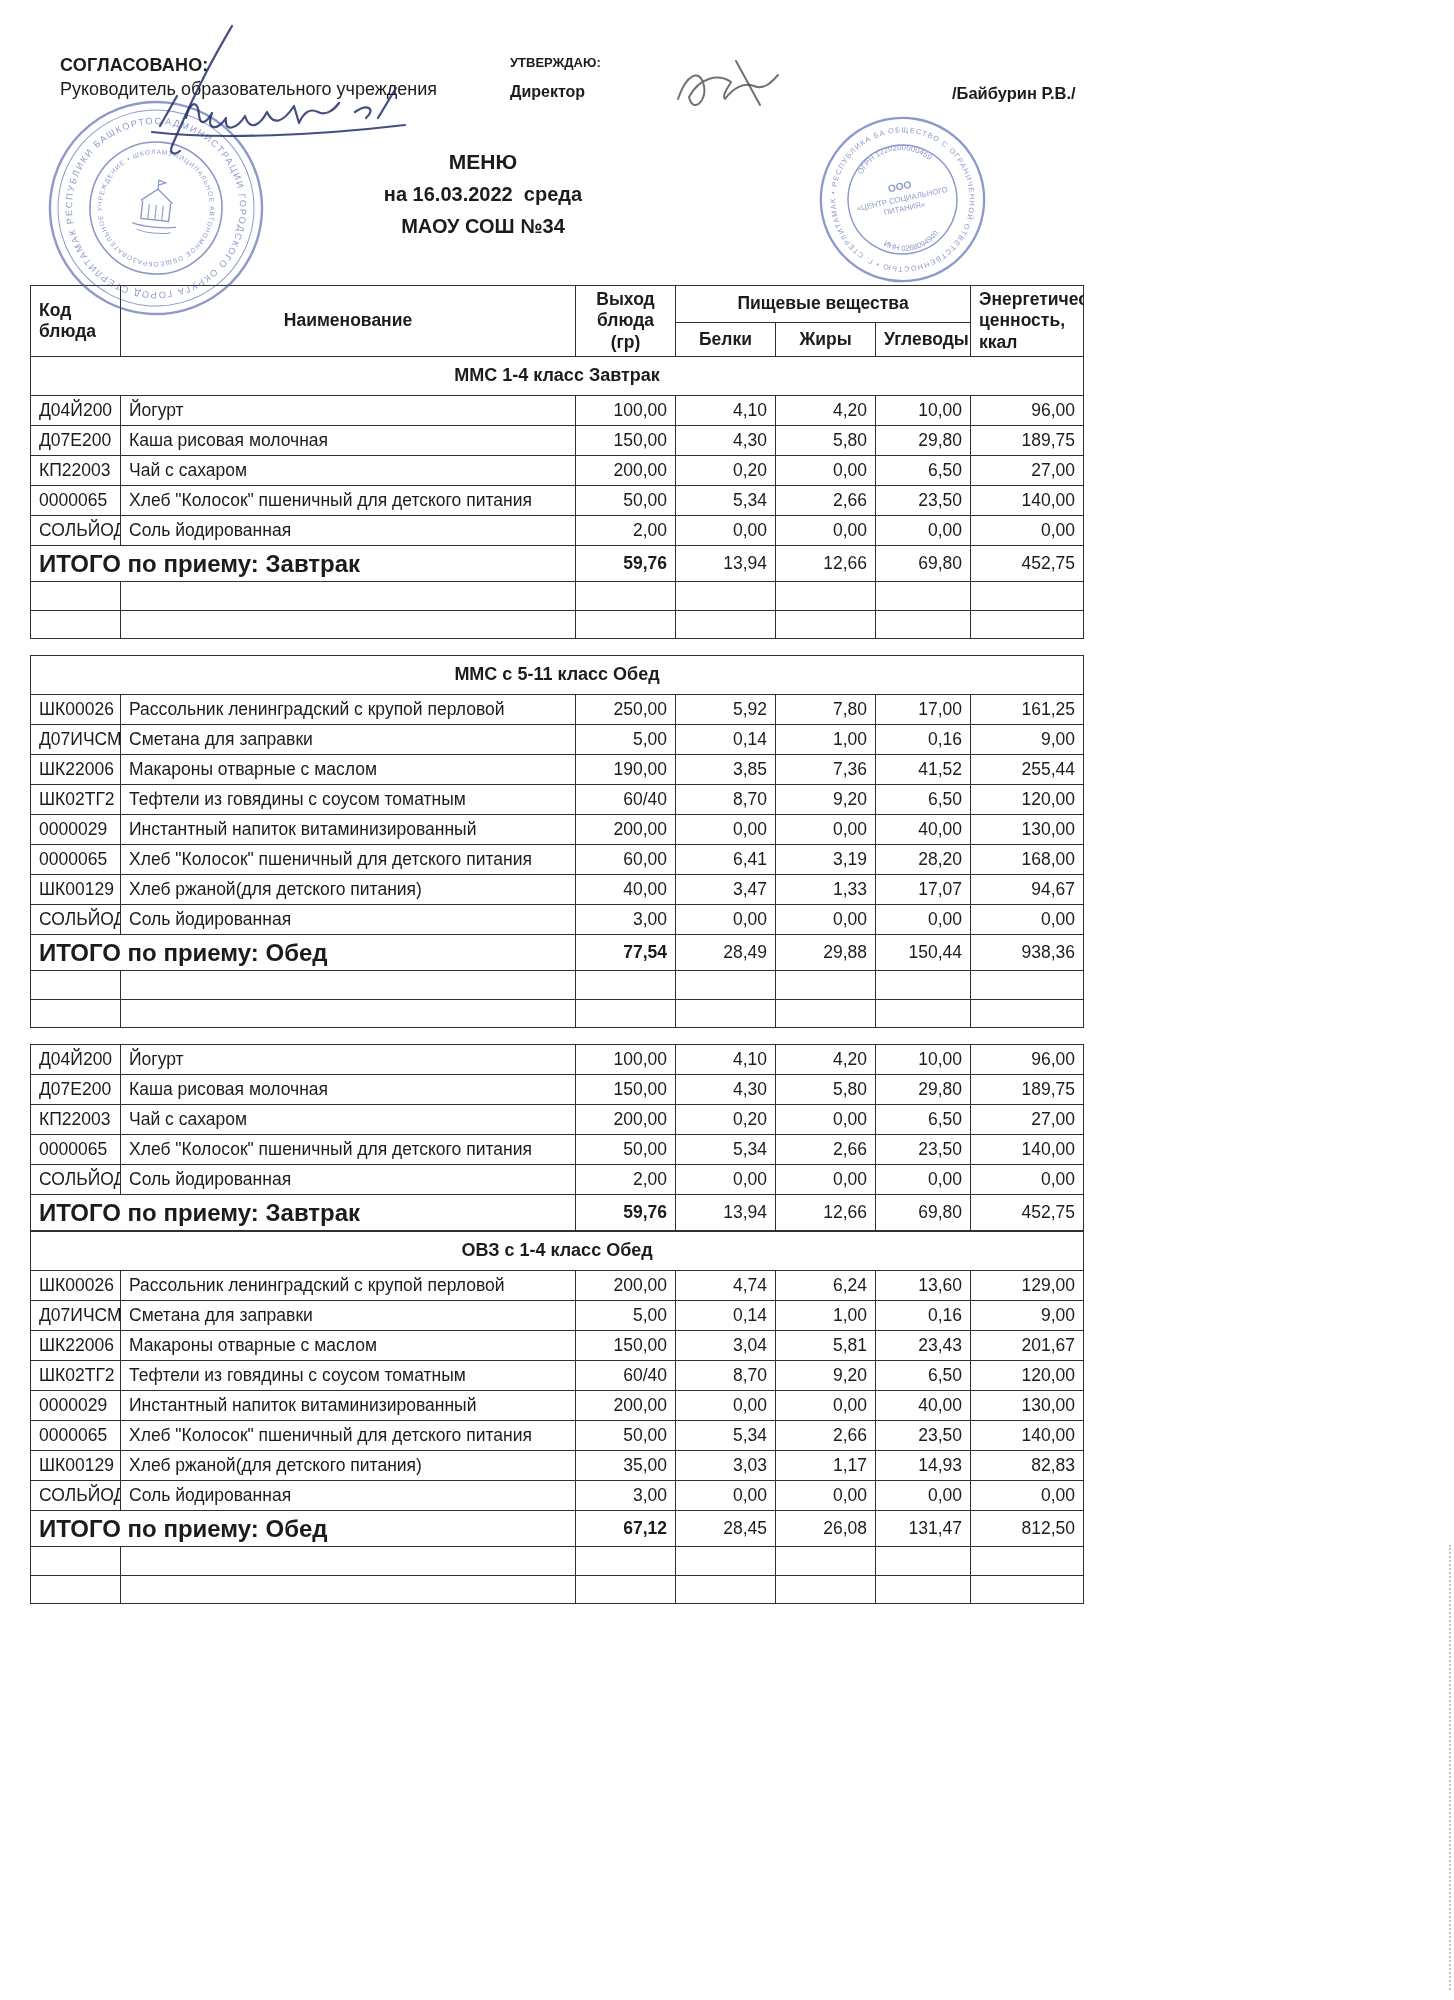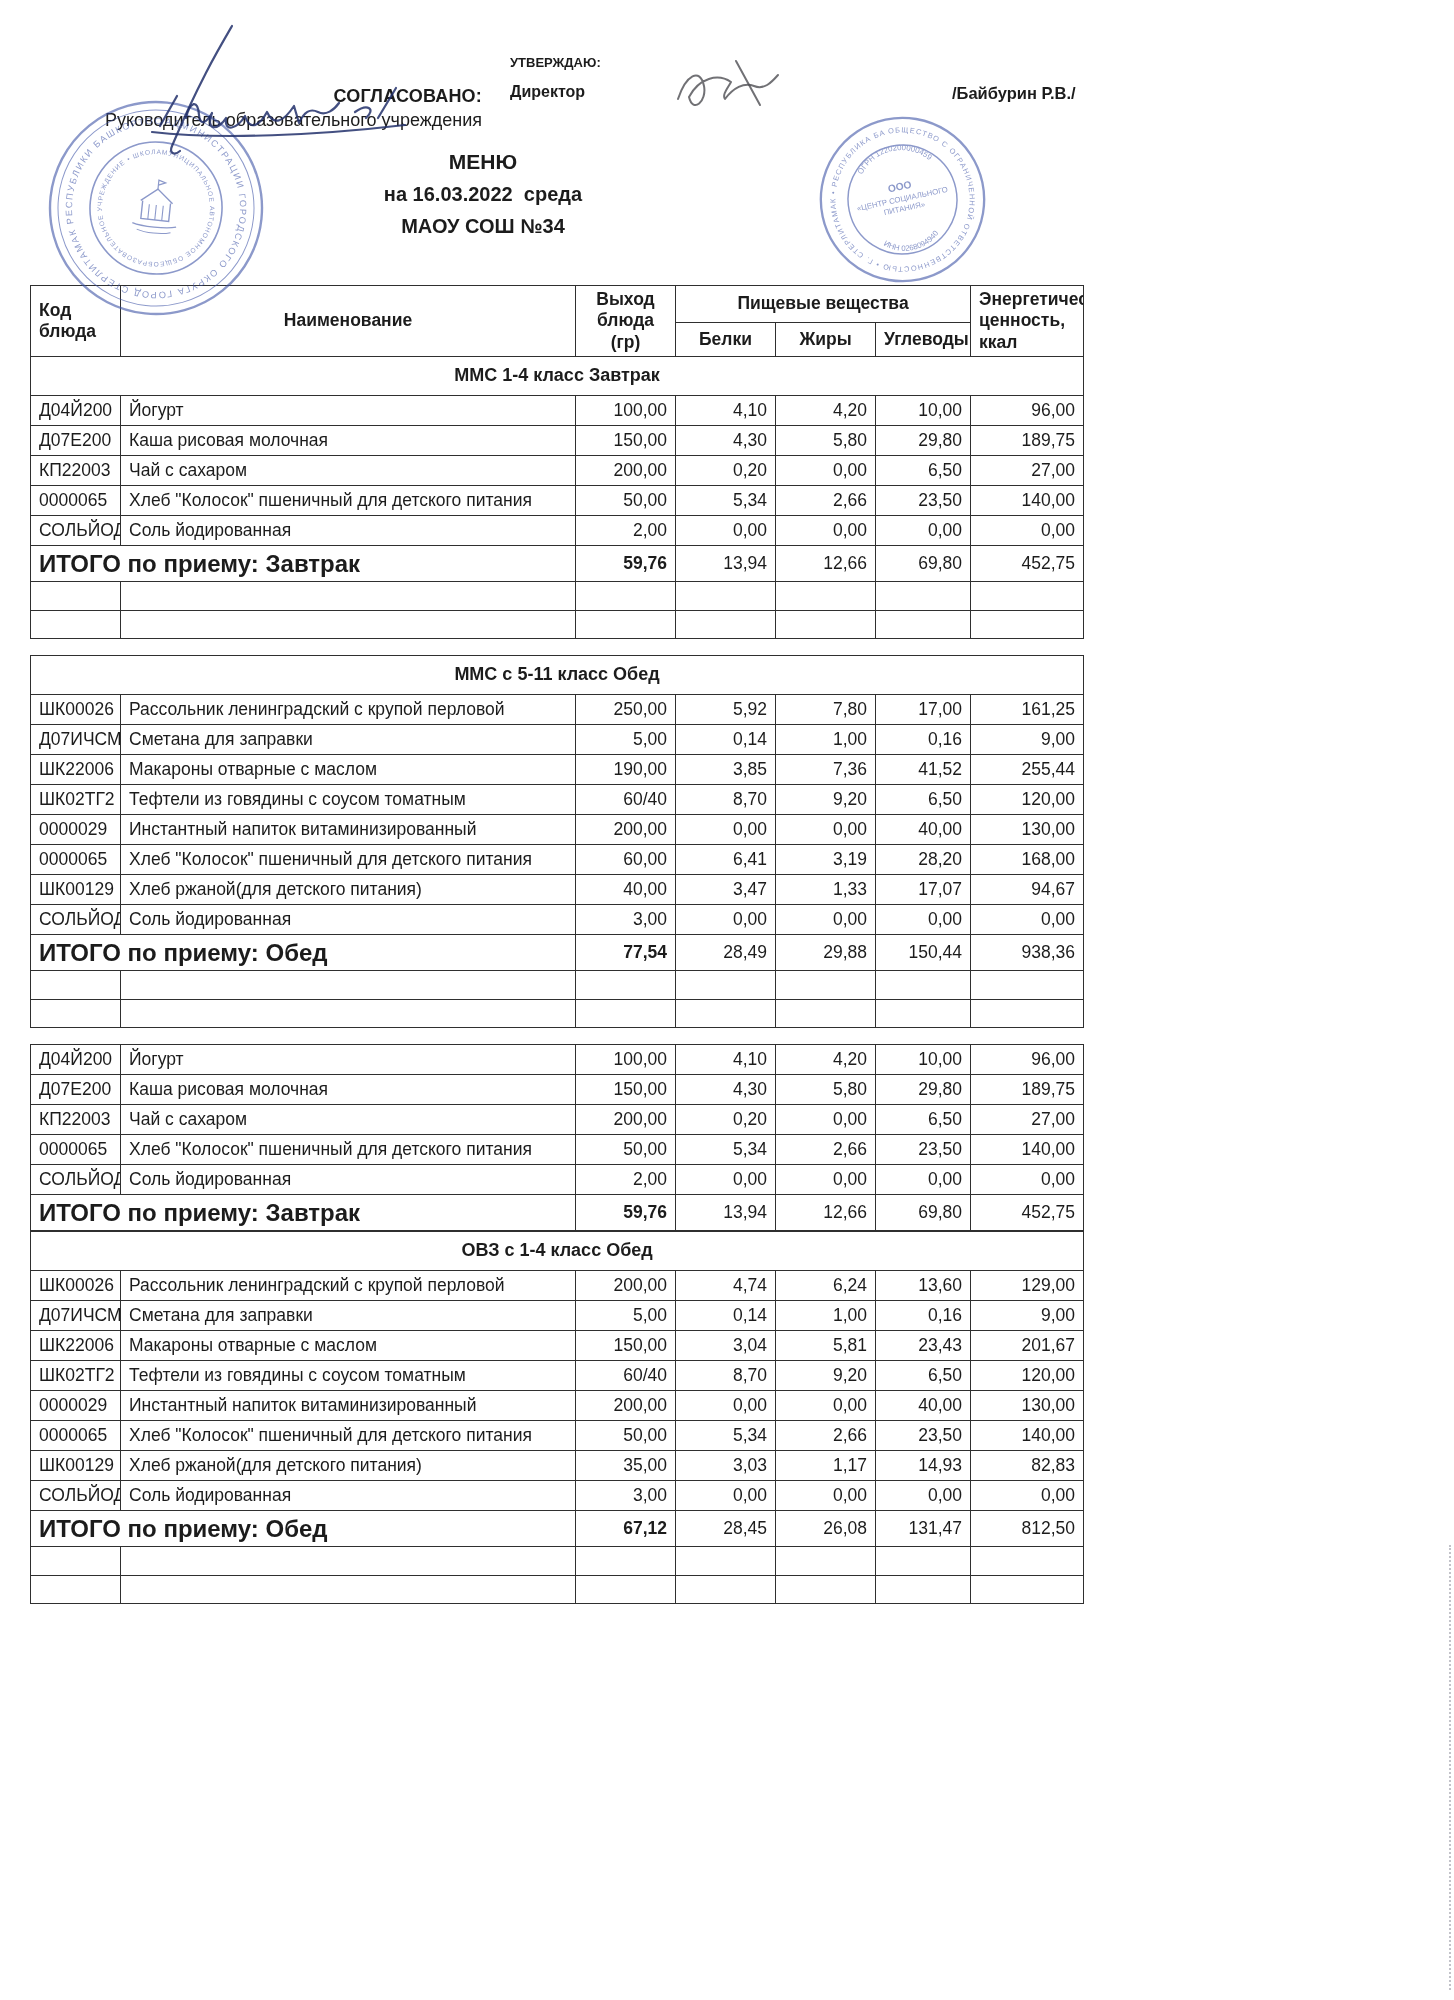--- a/index.html
+++ b/index.html
@@ -8,21 +8,21 @@
     width:1454px; height:2000px;
     font-family:"Liberation Sans","DejaVu Sans",sans-serif;
     color:#1c1c1c;
     position:relative;
     overflow:hidden;
   }
   .sheet { position:relative; width:1454px; height:2000px; background:#fff; }
 
   
   .header-area { position:relative; height:285px; }
-  .agreed { position:absolute; left:72px; top:55px; width:410px; text-align:right; z-index:1;margin-top:31px; }
+  .agreed { position:absolute; left:60px; top:55px; width:410px; text-align:left; z-index:1; }
   .agreed .t1 { font-weight:bold; font-size:18px; letter-spacing:.2px; }
   .agreed .t2 { font-weight:normal; font-size:18px; margin-top:3px; }
   .approve { position:absolute; left:510px; top:55px; z-index:1; }
   .approve .t1 { font-weight:bold; font-size:13px; }
   .approve .t2 { font-weight:bold; font-size:16px; margin-top:13px; }
   .director-name { position:absolute; left:952px; top:84px; font-weight:bold; font-size:16.5px; z-index:1; }
   .doc-title { position:absolute; left:233px; top:150px; width:500px; text-align:center; z-index:1; }
   .doc-title .l1 { font-weight:bold; font-size:21px; }
   .doc-title .l2 { font-weight:bold; font-size:20px; margin-top:9px; white-space:pre-wrap;text-align:center; }
   .doc-title .l3 { font-weight:bold; font-size:20px; margin-top:9px; }

